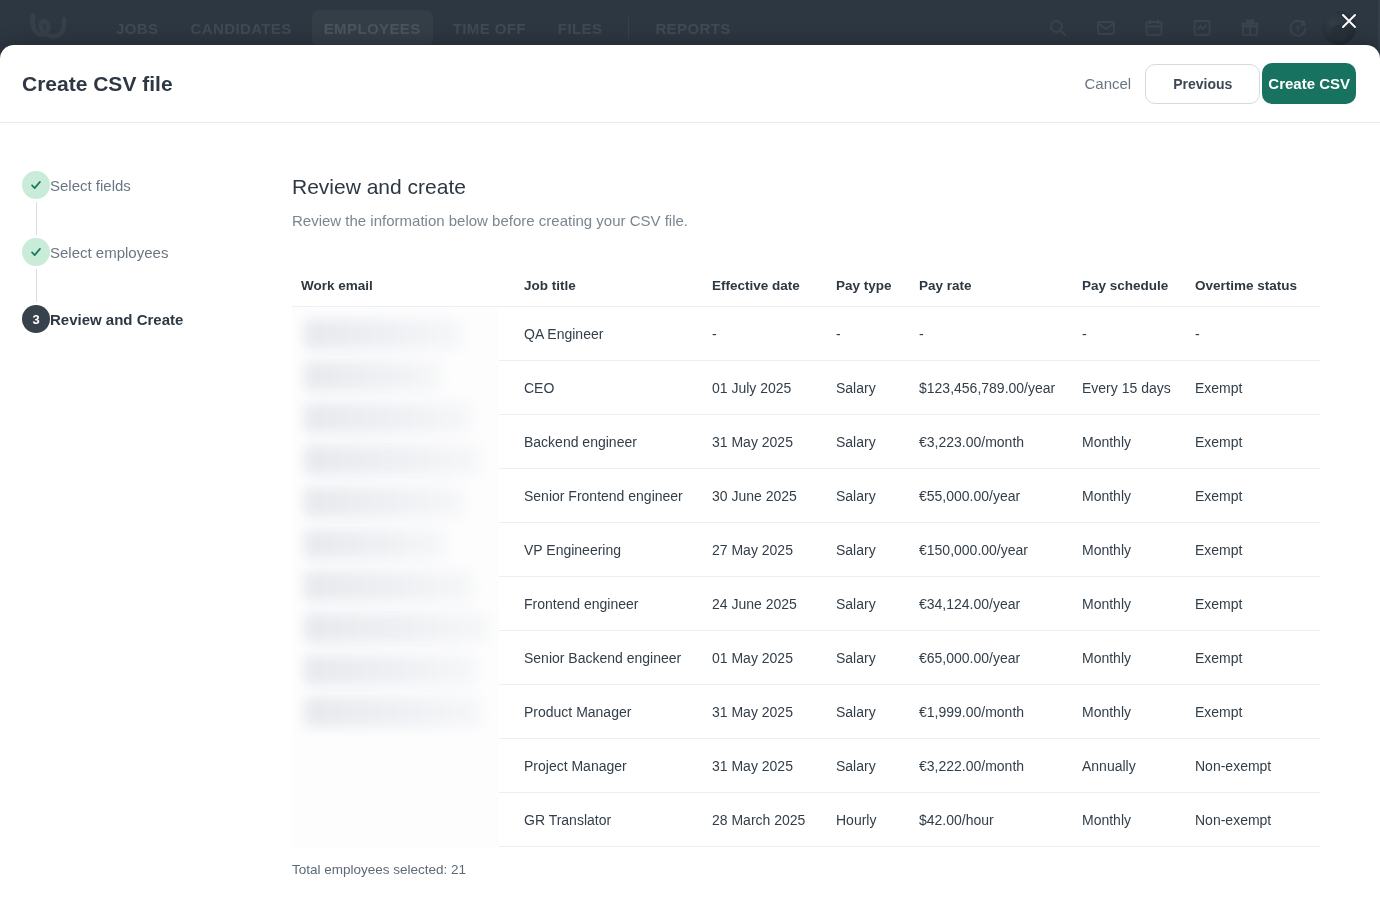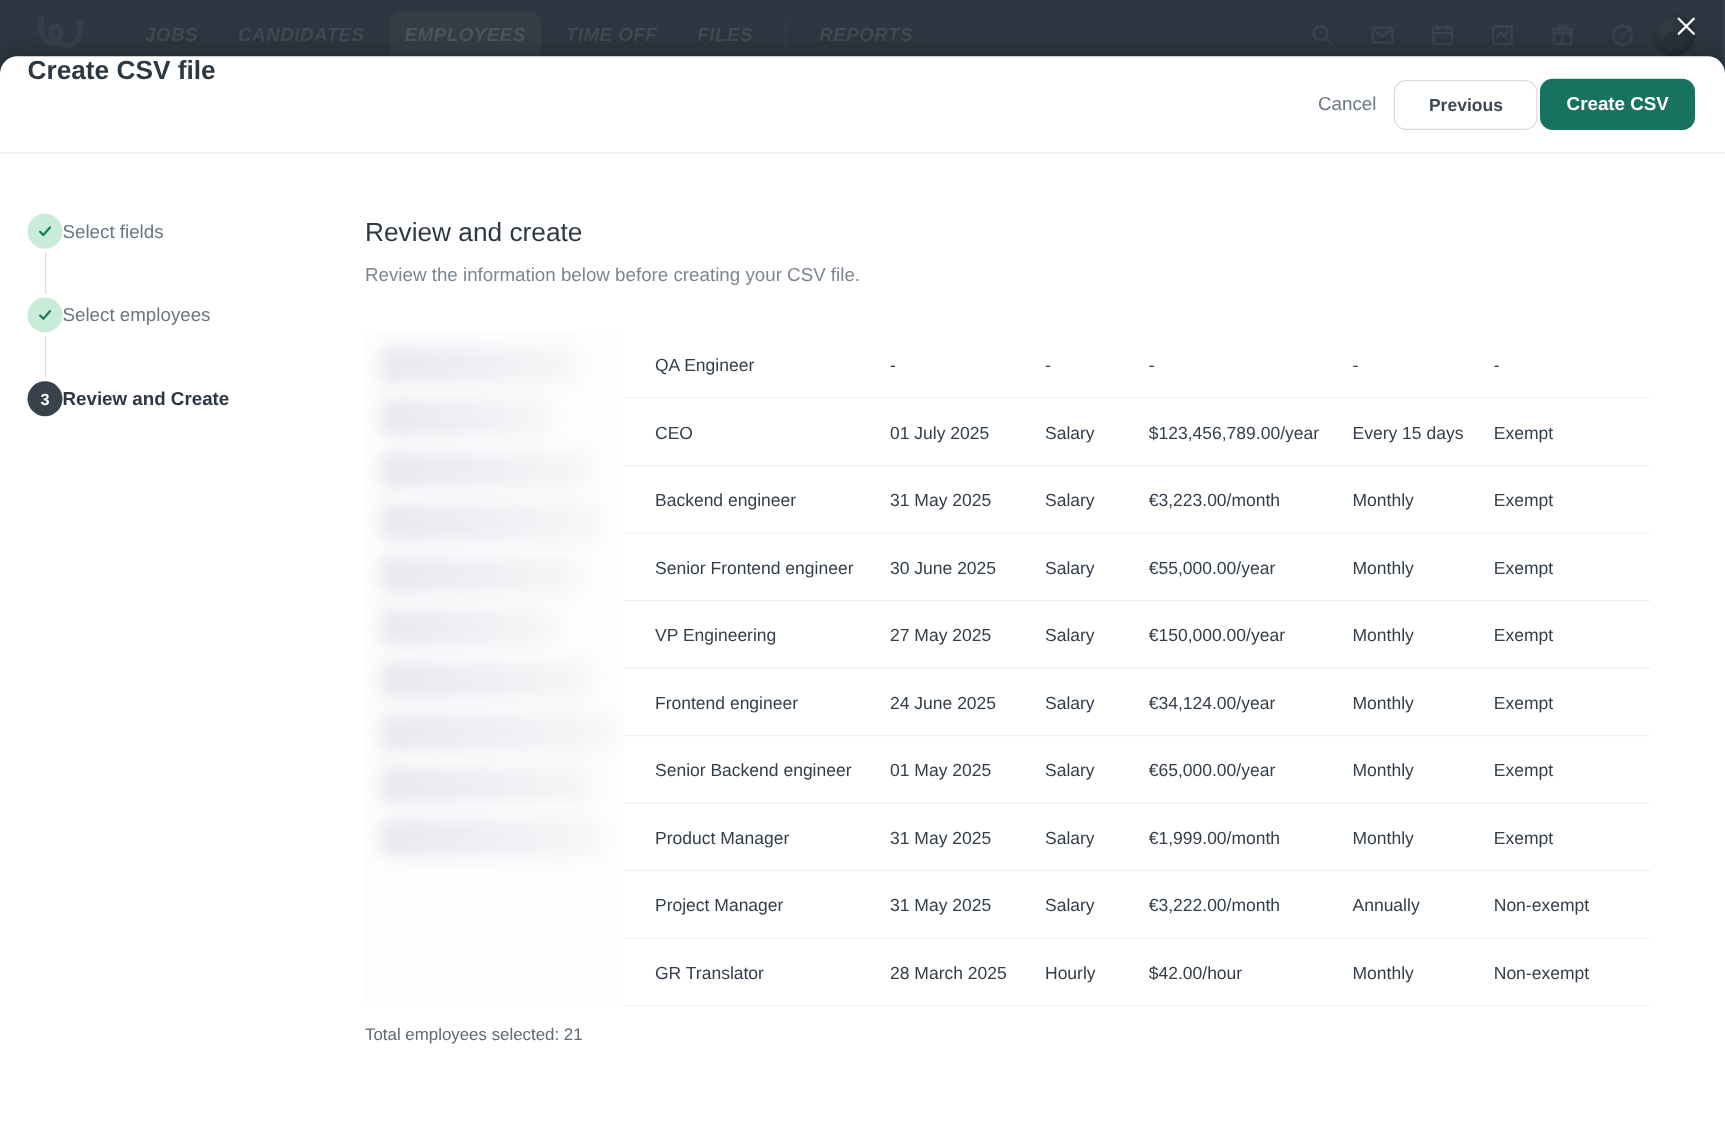--- a/index.html
+++ b/index.html
@@ -1,21 +1,21 @@
 <!DOCTYPE html>
 <html><head>
 <meta charset="utf-8">
 <style>
   * { margin:0; padding:0; box-sizing:border-box; }
   html,body { width:1380px; height:897px; overflow:hidden;
     font-family:"Liberation Sans","DejaVu Sans",sans-serif; background:#333e48; }
 
   
   .topnav { position:absolute; top:0; left:0; width:1378px; height:56px;
-    background:#333e48; display:flex; align-items:center;font-style:italic; }
+    background:#333e48; display:flex; align-items:center; }
   .nav-dim { position:absolute; inset:0; background:rgba(20,26,32,.18); pointer-events:none; }
   .logo { margin-left:28px; margin-right:30px; opacity:.55; }
   .nav-items { display:flex; align-items:center; gap:8px; }
   .nav-item { color:#4a555f; font-size:15px; font-weight:700; letter-spacing:.4px;
     padding:10px 12px; border-radius:8px; white-space:nowrap; }
   .nav-item.active { background:#3b4650; color:#57626c; }
   .nav-sep { width:1px; height:22px; background:#3f4a54; margin:0 6px; }
   .nav-right { position:absolute; right:70px; top:0; height:56px; display:flex;
     align-items:center; gap:28px; }
   .nav-icon { width:20px; height:20px; color:#434e58; }
@@ -25,31 +25,31 @@
     overflow:hidden; }
   .avatar::after { content:""; position:absolute; left:9px; top:14px; width:16px;
     height:16px; border-radius:50%; background:#2c363f; }
   .modal-close { position:absolute; right:18px; top:8px; width:26px; height:26px;
     display:flex; align-items:center; justify-content:center; cursor:pointer; z-index:30; }
   .modal-close svg { width:18px; height:18px; }
 
   
   .modal { position:absolute; top:45px; left:0; width:1380px; height:852px;
     background:#ffffff; border-radius:14px 14px 0 0; box-shadow:0 -2px 18px rgba(0,0,0,.25); }
-  .modal-header { height:78px; display:flex; 
+  .modal-header { height:78px; display:flex; align-items:center;
     padding:0 24px 0 22px; border-bottom:1px solid #e8eaed; }
   .modal-title { font-size:21px; font-weight:700; color:#2d3843; }
   .header-actions { margin-left:auto; display:flex; align-items:center; gap:2px; }
   .btn-link { font-size:15px; color:#6a7683; background:none; border:none;
     padding:10px 12px; cursor:pointer; font-family:inherit; }
   .btn-outline { font-size:14px; font-weight:600; color:#3d4854; background:#fff;
     border:1px solid #d7dade; border-radius:10px; padding:11px 27px; cursor:pointer;
     font-family:inherit; }
   .btn-primary { font-size:15px; font-weight:700; color:#fff; background:#17735f;
-    border:none; border-radius:10px; padding:12px 21px; cursor:pointer; font-family:inherit; }
+    border:none; border-radius:10px; padding:12px 6px; cursor:pointer; font-family:inherit; }
 
   
   .modal-body { display:flex; }
   .steps { width:292px; padding:48px 0 0 22px; flex:none; }
   .step-row { display:flex; align-items:center; cursor:pointer; }
   .step-circle { width:28px; height:28px; border-radius:50%; flex:none;
     display:flex; align-items:center; justify-content:center; }
   .step-circle.done { background:#c9ecd9; }
   .step-circle.current { background:#37424c; color:#fff; font-size:13px; font-weight:700; }
   .step-label { font-size:15px; color:#6a7683; }
@@ -191,20 +191,29 @@
         <span class="step-circle current">3</span>
         <span class="step-label">Review and Create</span>
       </div>
     </div>
 
     <div class="main">
       <div class="main-heading">Review and create</div>
       <div class="main-sub">Review the information below before creating your CSV file.</div>
 
       <div class="review-table">
+        <div class="trow head">
+          <span class="cell">Work email</span>
+          <span class="cell">Job title</span>
+          <span class="cell">Effective date</span>
+          <span class="cell">Pay type</span>
+          <span class="cell">Pay rate</span>
+          <span class="cell">Pay schedule</span>
+          <span class="cell">Overtime status</span>
+        </div>
 
         <div class="tbody">
           <div class="trow data">
             <span class="cell"></span>
             <span class="cell">QA Engineer</span>
             <span class="cell">-</span>
             <span class="cell">-</span>
             <span class="cell">-</span>
             <span class="cell">-</span>
             <span class="cell">-</span>

